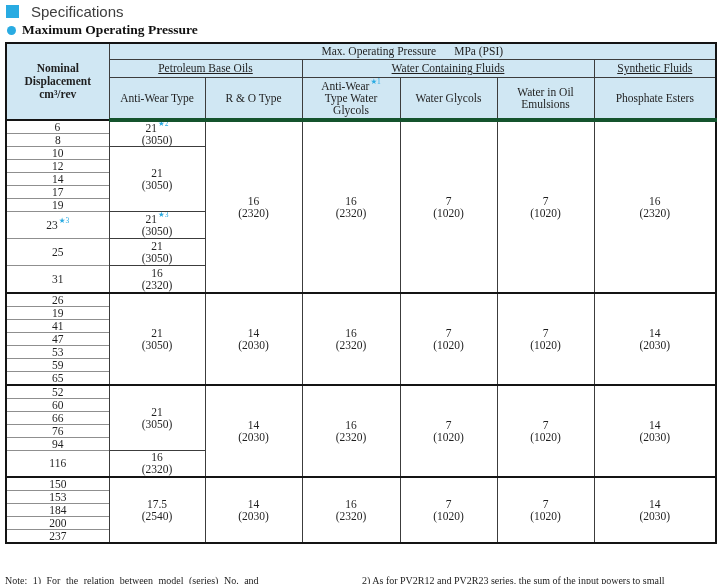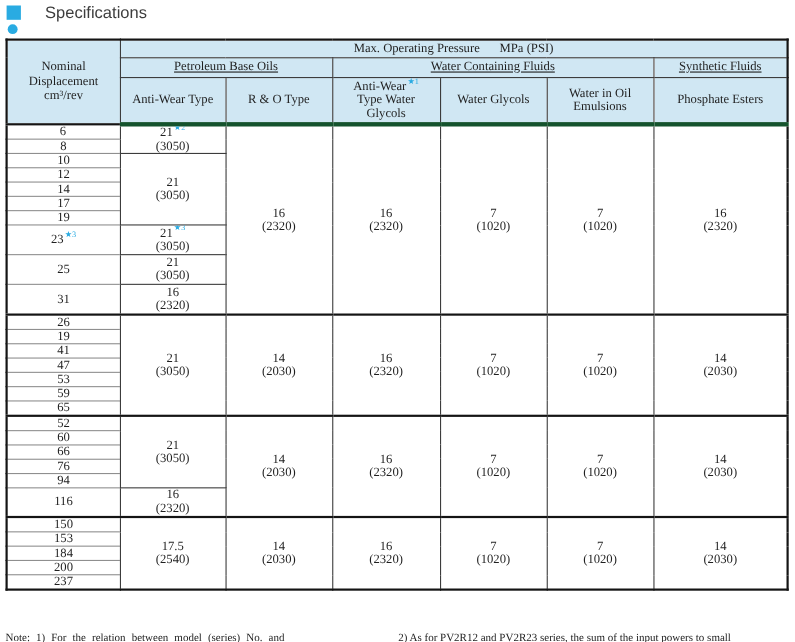--- a/index.html
+++ b/index.html
@@ -2,21 +2,21 @@
 <html><head>
 <meta charset="utf-8">
 <style>
   html,body{margin:0;padding:0;}
   body{
     width:723px;height:584px;overflow:hidden;background:#ffffff;
     font-family:"Liberation Serif", serif;color:#1f1f1f;position:relative;
   }
   
   .section-head{
-    display:flex;align-items:center;gap:22px;margin:3px 0 2px 6px;
+    display:flex;align-items:center;gap:12px;margin:3px 0 2px 6px;
     font-family:"Liberation Sans", sans-serif;font-size:15px;color:#3d3d3d;
   }
   .sq{width:13px;height:13px;background:#29abe2;flex:0 0 auto;}
   .sub-head{
     display:flex;align-items:center;gap:6px;margin:2px 0 4px 7px;
     font-size:13.5px;font-weight:bold;color:#111;
   }
   .dot{width:9px;height:9px;border-radius:50%;background:#29abe2;flex:0 0 auto;}
   
   table{
@@ -27,21 +27,21 @@
     border:1px solid #3c3c3c;text-align:center;vertical-align:middle;
     padding:0;font-weight:normal;font-size:11.5px;color:#1f1f1f;
     overflow:hidden;
   }
   thead th{background:#d0e7f3;text-align:center;}
   thead tr.h1{height:16px;}
   thead tr.h2{height:18px;text-decoration:underline;}
   thead tr.h3{height:43px;}
   thead tr.h3 th{border-bottom:4px solid #14532d;}
   .topgap{display:inline-block;width:18px;}
-  .nomcell div{line-height:13px;}
+  .nomcell div{line-height:13px;font-weight:bold;}
   .nomcell .unit{margin-top:0;}
   tr.thin{height:13px;}
   tr.tall{height:27px;}
   td.d{font-size:11.5px;border-top:1px solid #8f8f8f;border-bottom:none;}
   td.val .vl{line-height:12px;}
   td.val .pl{line-height:12px;}
   tr.gs > td{border-top:2px solid #141414;}
   sup.star{
     font-size:7.5px;color:#29abe2;line-height:0;
     position:relative;top:-1px;margin-left:1px;letter-spacing:0;
@@ -53,20 +53,21 @@
 </style>
 </head>
 <body>
 
 <div class="section-head">
   <span class="sq"></span>
   <span>Specifications</span>
 </div>
 <div class="sub-head">
   <span class="dot"></span>
+  <span>Maximum Operating Pressure</span>
 </div>
 
 <table>
   <colgroup>
     <col style="width:103px">
       <col style="width:96px">
       <col style="width:97px">
     <col style="width:98px">
       <col style="width:97px">
       <col style="width:97px">

